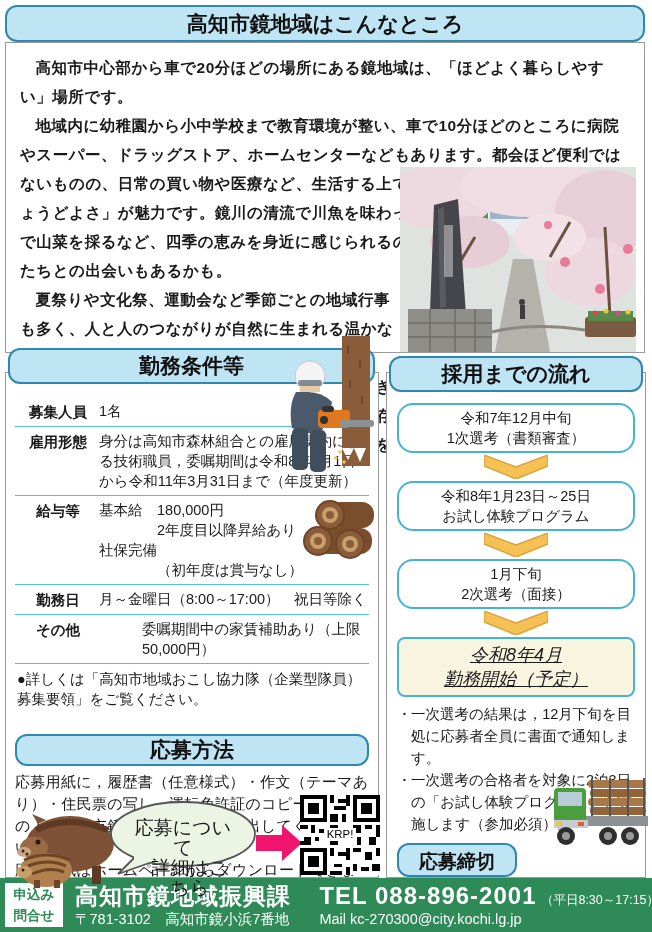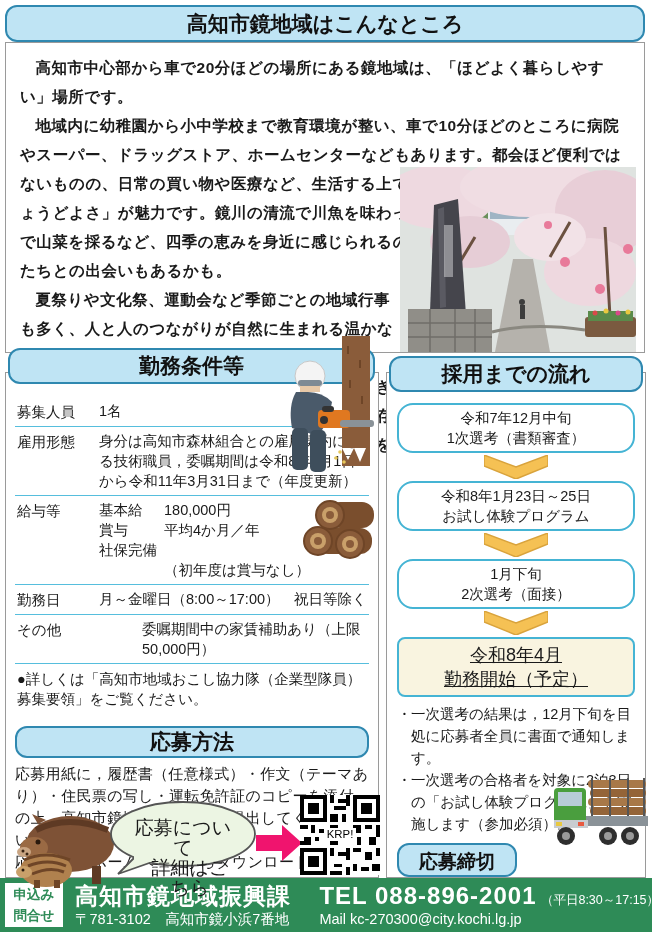--- a/index.html
+++ b/index.html
@@ -24,33 +24,33 @@
   .col-box { position:absolute; top:372px; border:1px solid #9a9a9a; background:#fff; }
   .left-box  { left:5px;  width:374px; height:506px; padding:24px 9px 0 9px; }
   .right-box { left:386px; width:260px; height:506px; padding:30px 10px 0 10px; }
 
   .wc-hdr   { position:absolute; left:8px;  top:348px; width:367px; height:36px; z-index:3; }
   .flow-hdr { position:absolute; left:389px; top:356px; width:254px; height:36px; z-index:3; }
 
   
   .t-row { display:flex; padding:4px 2px; border-bottom:1.5px solid #56bedd; }
   .t-row.last { border-bottom:1.5px solid #56bedd;gap:43px; }
-  .t-label { width:82px; font-weight:normal; font-size:14.5px; line-height:20px; padding-top:1px; flex:none; }
+  .t-label { width:82px; font-weight:bold; font-size:14.5px; line-height:20px; padding-top:1px; flex:none;text-align:center; }
   .t-val { flex:1; font-size:14.5px; line-height:20px; }
-  .sal-line { display:flex;gap:7px; }
+  .sal-line { display:flex; }
   .sal-k { width:58px; flex:none; }
   .note { font-size:14.5px; line-height:20px; padding:5px 2px 4px 2px; }
 
-  .app-hdr { width:100%; height:32px; margin:13px 0 5px 0; }
+  .app-hdr { width:100%; height:32px; margin:21px 0 5px 0; }
   .app-text { font-size:15px; line-height:22px; letter-spacing:.3px; }
 
   
   .step { border:2.5px solid #45b4d4; border-radius:16px; background:#fff; text-align:center;
           font-size:14.5px; line-height:20px; padding:3px 2px; }
-  .step-final { background:#f9f4e0; font-size:18px; line-height:24px; padding:4px 2px; border-radius:8px; }
+  .step-final { background:#f9f4e0; font-size:18px; line-height:24px; padding:4px 2px; border-radius:8px;font-style:italic; }
   .step-final span { text-decoration:underline; }
   .flow-arrow { display:block; margin:2px auto; }
   .bullets { margin-top:6px; font-size:14.5px; line-height:22px; }
   .bullet { display:flex; }
   .bullet .dot { width:14px; flex:none; }
   .deadline-hdr { width:120px; height:34px; margin-top:8px; font-size:19px; border-radius:12px;align-items:flex-end; }
   .dl-date { margin-top:5px; font-size:18px; letter-spacing:.5px; }
   .dl-date .hl { background:#fcf2a0; padding:1px 3px; }
   .dl-day { font-size:14px; }
   .dl-time { margin-top:3px; text-align:right; font-size:17px; padding-right:60px; }
@@ -136,24 +136,21 @@
     </div>
     <div class="t-row">
       <div class="t-label">給与等</div>
       <div class="t-val sal">
         <div class="sal-line">
             <span class="sal-k">基本給</span>
             <span>180,000円</span>
           </div>
         <div class="sal-line">
             <span class="sal-k"></span>
-          </div>
-        <div class="sal-line">
-            <span class="sal-k">賞与</span>
-            <span>平均4か月／年</span>
+            <span>2年度目以降昇給あり</span>
           </div>
         <div class="sal-line">
             <span class="sal-k">社保完備</span>
             <span></span>
           </div>
         <div class="sal-line">
             <span class="sal-k"></span>
             <span>（初年度は賞与なし）</span>
           </div>
       </div>

